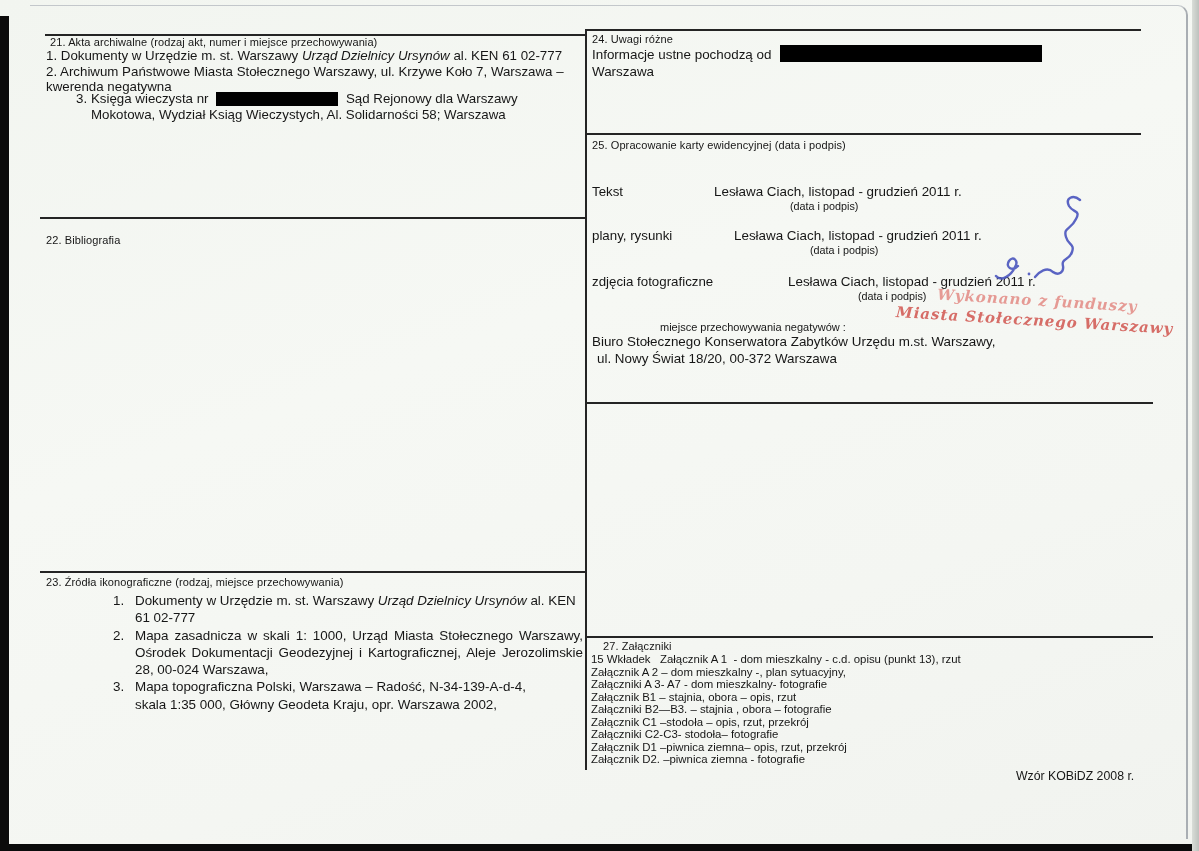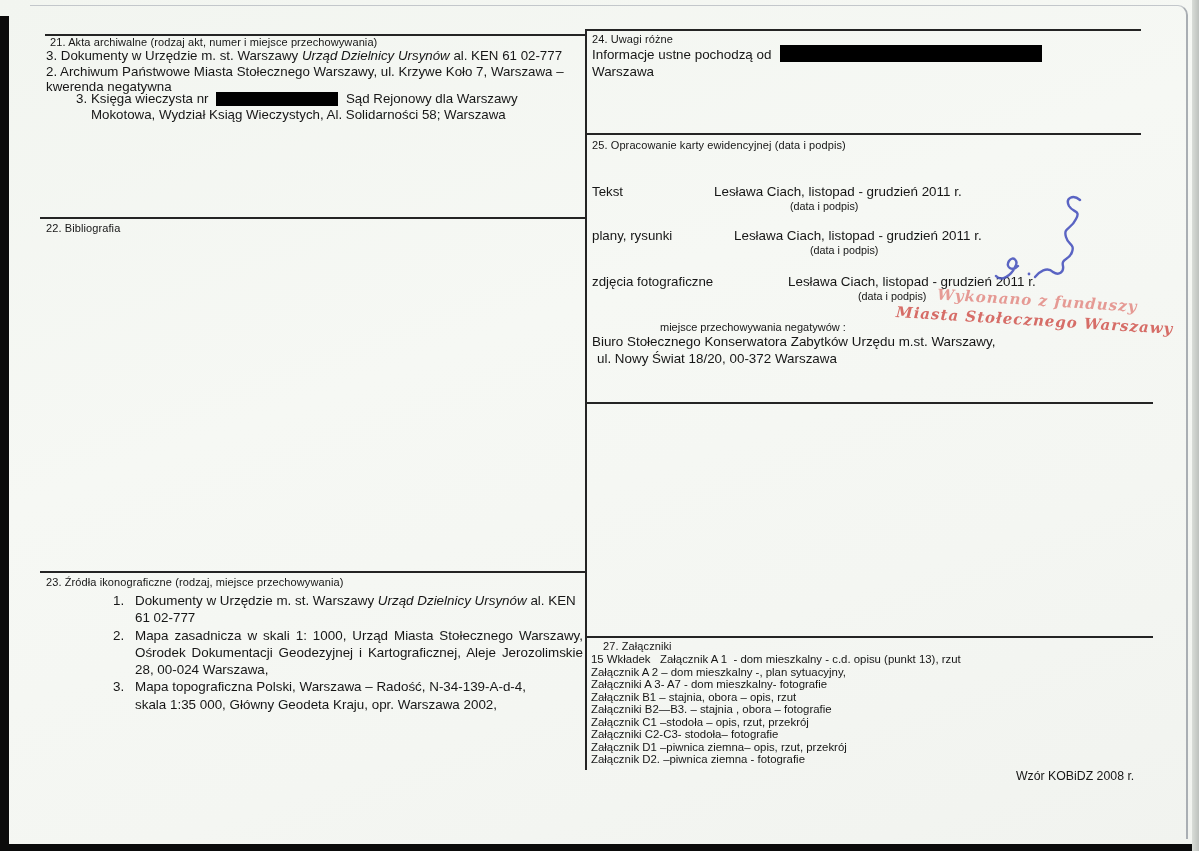--- a/index.html
+++ b/index.html
@@ -53,31 +53,31 @@
   <div class="abs hl" style="left:40px;top:217px;width:546px;"></div>
   <div class="abs hl" style="left:40px;top:571px;width:546px;"></div>
   <div class="abs vl" style="left:585px;top:29px;height:741px;"></div>
   <div class="abs hl" style="left:587px;top:29px;width:554px;"></div>
   <div class="abs hl" style="left:587px;top:133px;width:554px;height:1.5px;"></div>
   <div class="abs hl" style="left:587px;top:402px;width:566px;"></div>
   <div class="abs hl" style="left:587px;top:636px;width:566px;"></div>
 
   <div class="abs hdr" style="left:50px;top:36px;">21. Akta archiwalne (rodzaj akt, numer i miejsce przechowywania)</div>
   <div class="abs body13" style="left:46px;top:48px;width:552px;">
-    <div><span>3. Dokumenty w Urzędzie m. st. Warszawy </span><span class="it">Urząd Dzielnicy Ursynów</span><span> al. KEN 61 02-777</span></div>
+    <div><span>1. Dokumenty w Urzędzie m. st. Warszawy </span><span class="it">Urząd Dzielnicy Ursynów</span><span> al. KEN 61 02-777</span></div>
     <div>2. Archiwum Państwowe Miasta Stołecznego Warszawy, ul. Krzywe Koło 7, Warszawa – kwerenda negatywna</div>
   </div>
   <div class="abs body13" style="left:91px;top:91px;width:472px;padding-left:0;">
     <span style="position:absolute;left:-15px;">3.</span>
     <span>Księga wieczysta nr</span>
     <span class="redaction" style="width:122px;height:14px;margin:0 4px;"></span>
     <span> Sąd Rejonowy dla Warszawy Mokotowa, Wydział Ksiąg Wieczystych, Al. Solidarności 58; Warszawa</span>
   </div>
 
-  <div class="abs hdr" style="left:46px;top:222px;">22. Bibliografia</div>
+  <div class="abs hdr" style="left:46px;top:234px;">22. Bibliografia</div>
 
   <div class="abs hdr" style="left:46px;top:576px;">23. Źródła ikonograficzne (rodzaj, miejsce przechowywania)</div>
   <div class="abs s23-list" style="left:113px;top:592px;">
     <div class="s23-item">
       <span class="num">1.</span>
       <span>Dokumenty w Urzędzie m. st. Warszawy </span><span class="it">Urząd Dzielnicy Ursynów</span><span> al. KEN 61 02-777</span>
     </div>
     <div class="s23-item just">
       <span class="num">2.</span>
       <span>Mapa zasadnicza w skali 1: 1000, Urząd Miasta Stołecznego Warszawy, Ośrodek Dokumentacji Geodezyjnej i Kartograficznej, Aleje Jerozolimskie 28, 00-024 Warszawa,</span>

